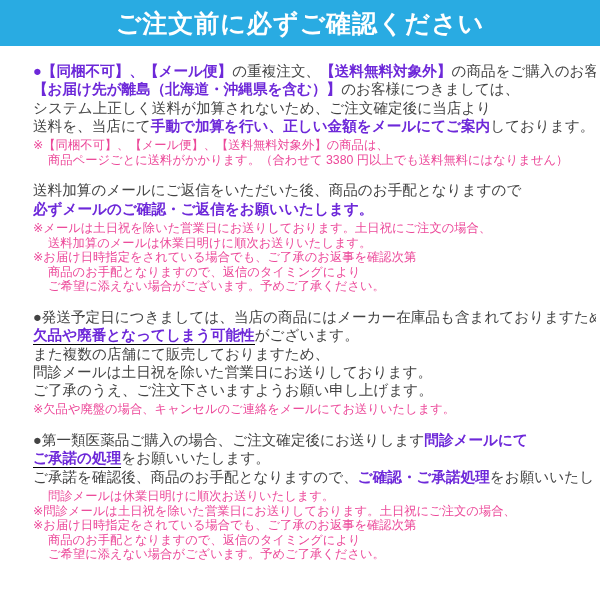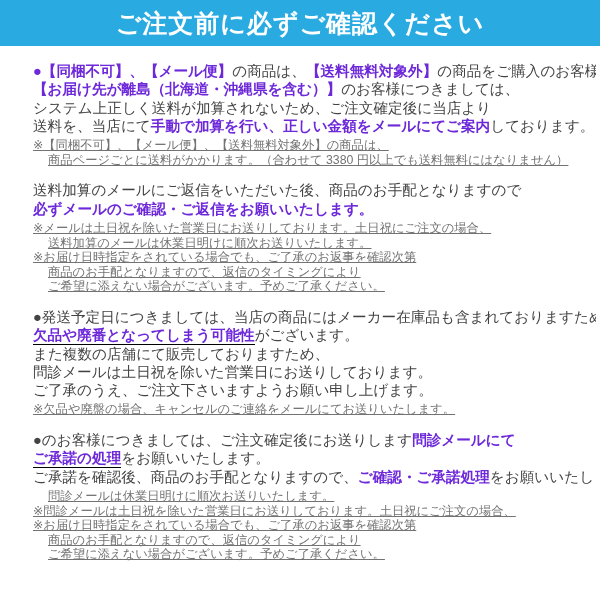--- a/index.html
+++ b/index.html
@@ -36,42 +36,41 @@
     line-height: 18.3px;
     white-space: nowrap;
     overflow: hidden;
   }
   .notes { margin-top: 3px; }
   .note-line {
     font-size: 12.3px;
     line-height: 14.6px;
     white-space: nowrap;
     overflow: hidden;
-    color: #737373;
-    text-decoration: underline;
+    color: #ec4899;
   }
   .note-cont { padding-left: 15px; }
   .b { font-weight: bold; color: #6d28d9; }
   .ul {
     border-bottom: 1px solid #000000;
     padding-bottom: 1px;
   }
 </style>
 </head>
 <body>
 
 <div class="banner">
   <span class="banner-title">ご注文前に必ずご確認ください</span>
 </div>
 
 <div class="content">
 
   <section class="sec">
     <div class="main-line">
-      <span class="b">●【同梱不可】、【メール便】</span><span>の商品は、</span><span class="b">【送料無料対象外】</span><span>の商品をご購入のお客様、</span>
+      <span class="b">●【同梱不可】、【メール便】</span><span>の重複注文、</span><span class="b">【送料無料対象外】</span><span>の商品をご購入のお客様、</span>
     </div>
     <div class="main-line">
       <span class="b">【お届け先が離島（北海道・沖縄県を含む）】</span><span>のお客様につきましては、</span>
     </div>
     <div class="main-line">
       <span>システム上正しく送料が加算されないため、ご注文確定後に当店より</span>
     </div>
     <div class="main-line">
       <span class="ul">送料を、当店にて</span><span class="b ul">手動で加算を行い、正しい金額をメールにてご案内</span><span>しております。</span>
     </div>
@@ -113,21 +112,21 @@
     <div class="main-line">
       <span>ご了承のうえ、ご注文下さいますようお願い申し上げます。</span>
     </div>
     <div class="notes">
       <div class="note-line">※欠品や廃盤の場合、キャンセルのご連絡をメールにてお送りいたします。</div>
     </div>
   </section>
 
   <section class="sec">
     <div class="main-line">
-      <span>●のお客様につきましては、</span><span class="ul">ご注文確定後にお送りします</span><span class="b ul">問診メールにて</span>
+      <span>●第一類医薬品ご購入の場合、</span><span class="ul">ご注文確定後にお送りします</span><span class="b ul">問診メールにて</span>
     </div>
     <div class="main-line">
       <span class="b ul">ご承諾の処理</span><span>をお願いいたします。</span>
     </div>
     <div class="main-line">
       <span>ご承諾を確認後、商品のお手配となりますので、</span><span class="b ul">ご確認・ご承諾処理</span><span>をお願いいたします。</span>
     </div>
     <div class="notes">
       <div class="note-line note-cont">問診メールは休業日明けに順次お送りいたします。</div>
       <div class="note-line">※問診メールは土日祝を除いた営業日にお送りしております。土日祝にご注文の場合、</div>

